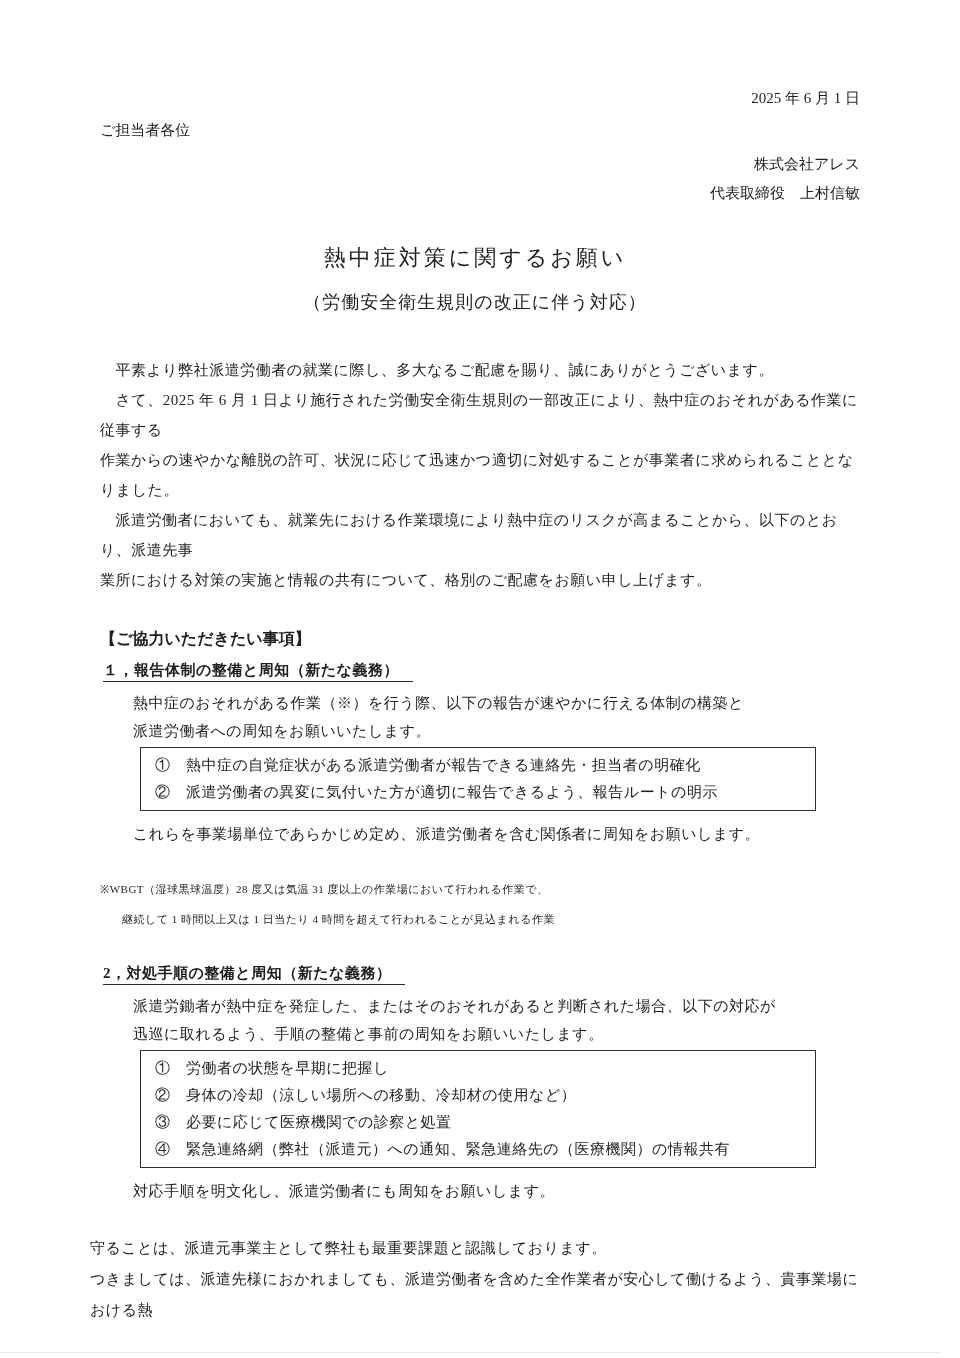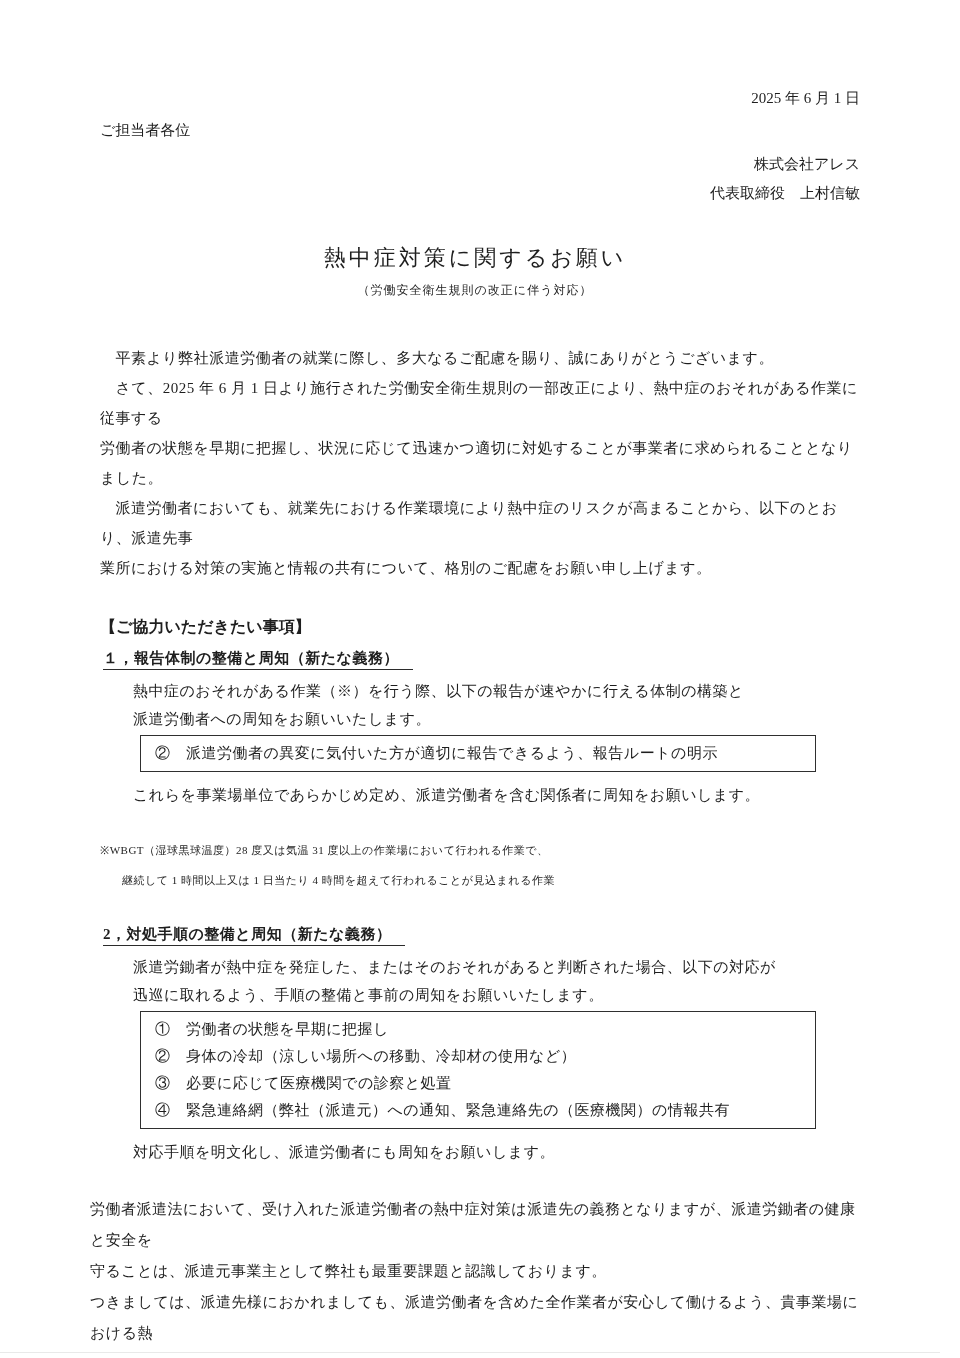--- a/index.html
+++ b/index.html
@@ -29,21 +29,21 @@
   .addressee { font-size: 15px; line-height: 20px; margin-top: 12px; padding-left: 10px; }
   .company   { font-size: 15px; line-height: 20px; margin-top: 14px; text-align: right; }
   .representative { font-size: 15px; line-height: 20px; margin-top: 9px; }
 
   .doc-title {
     margin-top: 34px;
     font-size: 22px; font-weight: normal;
     letter-spacing: 3px;
     line-height: 42px;
   }
-  .doc-subtitle { margin-top: 0; font-size: 12px; line-height: 22px; letter-spacing: 1px; }
+  .doc-subtitle { margin-top: 12px; font-size: 18px; line-height: 22px; letter-spacing: 1px; }
 
   .intro { margin-top: 42px; padding-left: 10px; }
   .intro .line { font-size: 15px; line-height: 30px; letter-spacing: 0.5px; }
 
   .section-heading {
     margin-top: 32px; padding-left: 10px;
     font-size: 16px; font-weight: bold; line-height: 24px;
   }
   .item-heading { margin-top: 8px; padding-left: 13px; font-size: 15px; line-height: 22px; }
   .item-heading .u {
@@ -85,35 +85,36 @@
   <div class="addressee">ご担当者各位</div>
   <div class="company t-right">株式会社アレス</div>
   <div class="representative t-right">代表取締役　上村信敏</div>
 
   <div class="doc-title t-center">熱中症対策に関するお願い</div>
   <div class="doc-subtitle t-center">（労働安全衛生規則の改正に伴う対応）</div>
 
   <div class="intro">
     <div class="line">　平素より弊社派遣労働者の就業に際し、多大なるご配慮を賜り、誠にありがとうございます。</div>
     <div class="line">　さて、2025 年 6 月 1 日より施行された労働安全衛生規則の一部改正により、熱中症のおそれがある作業に従事する</div>
-    <div class="line">労働者の状態を早期に把握し、状況に応じて迅速かつ適切に対処することが事業者に求められることとなりました。</div>
+    <div class="line">作業からの速やかな離脱の許可、状況に応じて迅速かつ適切に対処することが事業者に求められることとなりました。</div>
     <div class="line">　派遣労働者においても、就業先における作業環境により熱中症のリスクが高まることから、以下のとおり、派遣先事</div>
     <div class="line">業所における対策の実施と情報の共有について、格別のご配慮をお願い申し上げます。</div>
   </div>
 
   <div class="section-heading">【ご協力いただきたい事項】</div>
 
   <div class="item-heading">
     <span class="u">１，報告体制の整備と周知（新たな義務）</span>
   </div>
   <div class="item-body">
     <div class="line">熱中症のおそれがある作業（※）を行う際、以下の報告が速やかに行える体制の構築と</div>
     <div class="line">派遣労働者への周知をお願いいたします。</div>
   </div>
   <div class="box">
+    <div class="row">①　熱中症の自覚症状がある派遣労働者が報告できる連絡先・担当者の明確化</div>
     <div class="row">②　派遣労働者の異変に気付いた方が適切に報告できるよう、報告ルートの明示</div>
   </div>
   <div class="box-note">これらを事業場単位であらかじめ定め、派遣労働者を含む関係者に周知をお願いします。</div>
 
   <div class="wbgt">
     <div class="line">※WBGT（湿球黒球温度）28 度又は気温 31 度以上の作業場において行われる作業で、</div>
     <div class="line">継続して 1 時間以上又は 1 日当たり 4 時間を超えて行われることが見込まれる作業</div>
   </div>
 
   <div class="item-heading sec2-gap">
@@ -125,19 +126,18 @@
   </div>
   <div class="box">
     <div class="row">①　労働者の状態を早期に把握し</div>
     <div class="row">②　身体の冷却（涼しい場所への移動、冷却材の使用など）</div>
     <div class="row">③　必要に応じて医療機関での診察と処置</div>
     <div class="row">④　緊急連絡網（弊社（派遣元）への通知、緊急連絡先の（医療機関）の情報共有</div>
   </div>
   <div class="box-note">対応手順を明文化し、派遣労働者にも周知をお願いします。</div>
 
   <div class="closing">
-    <div class="line">労働者派遣法において、受け入れた派遣労働者の熱中症対策は派遣先の義務となりますが、派遣労鋤者の健康と安全を</div>
     <div class="line">守ることは、派遣元事業主として弊社も最重要課題と認識しております。</div>
     <div class="line">つきましては、派遣先様におかれましても、派遣労働者を含めた全作業者が安心して働けるよう、貴事業場における熱</div>
 
   </div>
 
 </div>
 
 </body></html>

